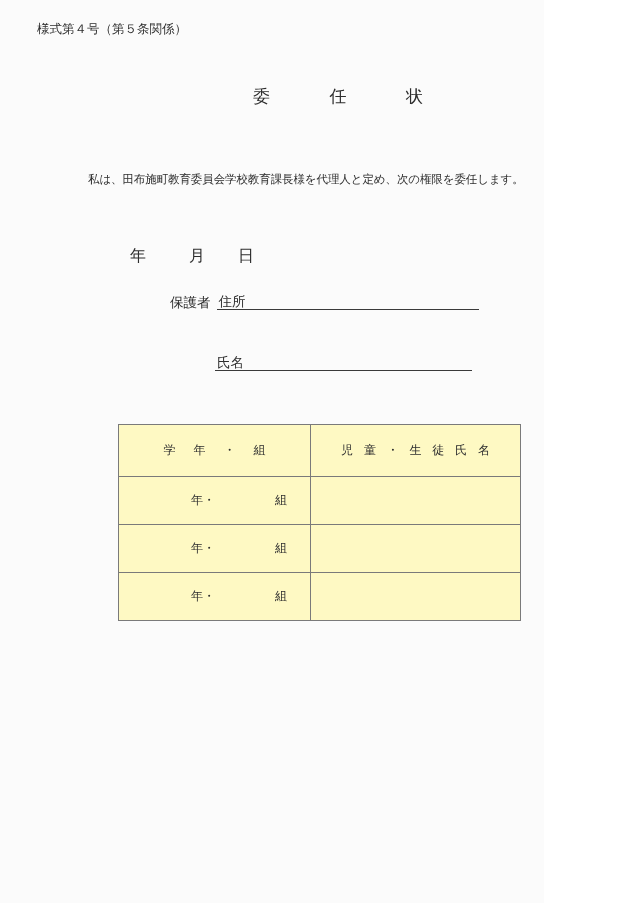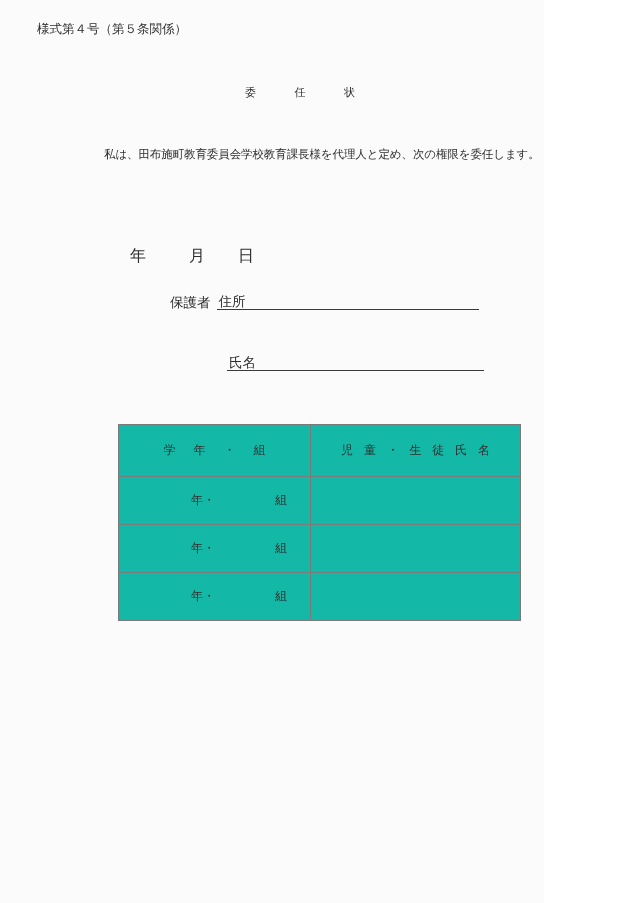--- a/index.html
+++ b/index.html
@@ -18,33 +18,34 @@
   }
   .form-number {
     position: absolute;
     left: 37px;
     top: 21px;
     font-size: 12.5px;
     white-space: nowrap;
   }
   .doc-title {
     position: absolute;
-    left: 245px;
+    left: 253px;
     top: 85px;
-    font-size: 11px;
+    font-size: 17px;
     letter-spacing: 3.5em;
     white-space: nowrap;
     text-align: center;
   }
   .para {
     position: absolute;
-    left: 104px;
+    left: 88px;
     font-size: 11.5px;
     letter-spacing: -0.1px;
     white-space: nowrap;
+    margin-top: 25px;
   }
   .para-1 { top: 147px; }
   .para-2 { top: 182px; }
   .date-row {
     position: absolute;
     left: 130px;
     top: 246px;
     font-size: 16px;
     white-space: nowrap;
   }
@@ -72,33 +73,33 @@
     margin-left: 6px;
     width: 262px;
   }
   .name-row {
     position: absolute;
     left: 215px;
     top: 355px;
     font-size: 13.5px;
     white-space: nowrap;
   }
-  .name-field { width: 257px; margin-left: 12px; }
+  .name-field { width: 257px; }
   .student-table {
     position: absolute;
     left: 118px;
     top: 424px;
     width: 403px;
     box-sizing: border-box;
     border: 1px solid #7a7a7a;
     display: grid;
     grid-template-columns: 192px 1fr;
     grid-template-rows: 52px 48px 48px 47px;
     font-size: 12px;
-    background: #14b8a6;
+    background: #fef9c3;
   }
   .cell {
     box-sizing: border-box;
     display: flex;
     align-items: center;
   }
   .cell.col-left  { border-right: 1px solid #7a7a7a; }
   .cell.row-line  { border-bottom: 1px solid #7a7a7a; }
   .header-cell { justify-content: center; }
   .ls-wide { letter-spacing: 1.5em; padding-left: 1.5em; white-space: nowrap; }

